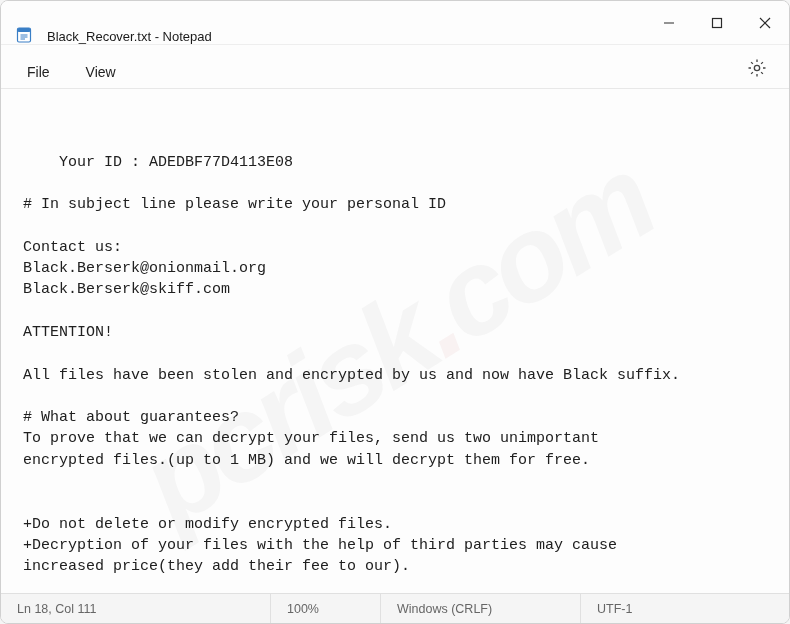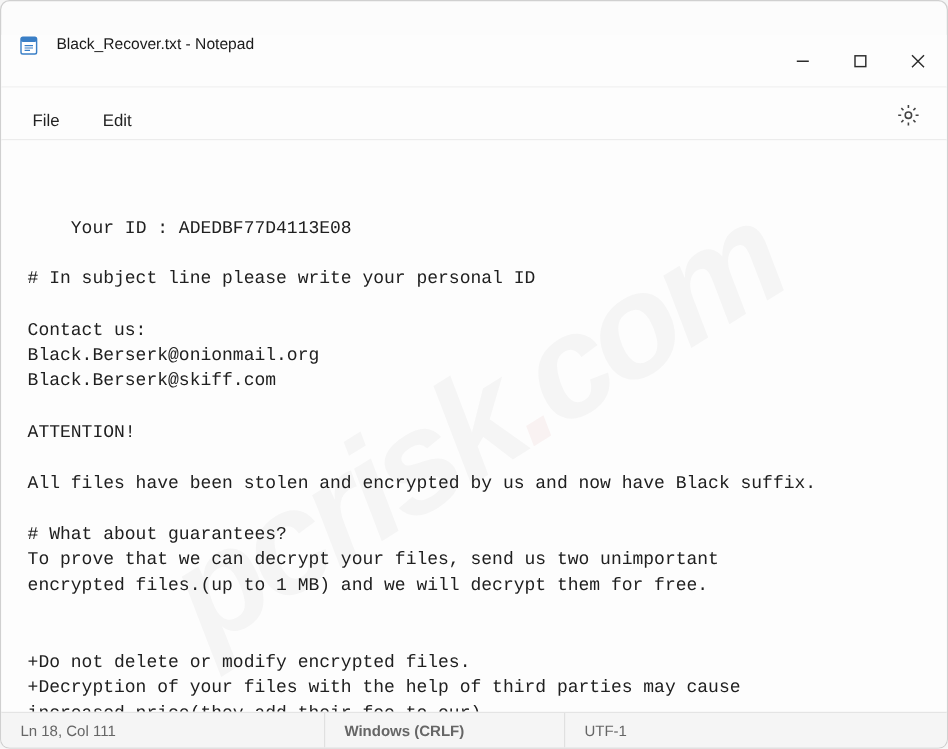--- a/index.html
+++ b/index.html
@@ -19,24 +19,23 @@
       border-radius: 8px;
       display: flex;
       flex-direction: column;
       overflow: hidden;
       position: relative;
     }
     .titlebar {
       height: 44px;
       background: #fdfdfd;
       display: flex;
-      align-items: flex-start;
+      align-items: flex-end;
       padding: 0 0 0 14px;
       border-bottom: 1px solid #eee;
-      margin-top: 28px;
     }
     .app-icon {
       width: 18px; height: 18px;
       margin-right: 14px;
       display: flex;
       align-items: center;
       justify-content: center;
     }
     .app-icon svg { width: 18px; height: 18px; }
     .title-text {
@@ -101,21 +100,21 @@
     }
     .sb-seg {
       padding: 0 16px;
       height: 100%;
       display: flex;
       align-items: center;
       border-right: 1px solid #e0e0e0;
     }
     .sb-seg.pos { width: 270px; }
     .sb-seg.zoom { width: 110px; }
-    .sb-seg.eol { width: 200px; font-weight: bold; }
+    .sb-seg.eol { width: 200px; }
     .sb-seg.enc { width: 180px; border-right: none; }
     .watermark {
       position: absolute;
       top: 50%; left: 50%;
       transform: translate(-50%, -50%) rotate(-32deg);
       font-family: Arial, sans-serif;
       font-size: 120px;
       font-weight: 800;
       font-style: italic;
       letter-spacing: -6px;
@@ -158,21 +157,21 @@
         <svg width="12" height="12">
             <line x1="1" y1="1" x2="11" y2="11" stroke-width="1.2"></line>
             <line x1="11" y1="1" x2="1" y2="11" stroke-width="1.2"></line>
           </svg>
       </div>
     </div>
   </div>
 
   <div class="menubar">
     <div class="menu-item">File</div>
-    <div class="menu-item">Edit</div>
+    <div class="menu-item">View</div>
     <span class="menubar-spacer"></span>
     <div class="gear-btn">
       <span>
         <svg width="20" height="20" viewBox="0 0 24 24" fill="none" stroke="#444" stroke-width="1.6">
           <circle cx="12" cy="12" r="3.2"></circle>
           <path d="M12 1.8v3M12 19.2v3M22.2 12h-3M4.8 12h-3M19.07 4.93l-2.12 2.12M7.05 16.95l-2.12 2.12M19.07 19.07l-2.12-2.12M7.05 7.05 4.93 4.93"></path>
         </svg>
       </span>
     </div>
   </div>
@@ -196,17 +195,18 @@
 encrypted files.(up to 1 MB) and we will decrypt them for free.
 
 
 +Do not delete or modify encrypted files.
 +Decryption of your files with the help of third parties may cause
 increased price(they add their fee to our).</span>
   </div>
 
   <div class="statusbar">
     <div class="sb-seg pos">Ln 18, Col 111</div>
+    <div class="sb-seg zoom">100%</div>
     <div class="sb-seg eol">Windows (CRLF)</div>
     <div class="sb-seg enc">UTF-1</div>
   </div>
 
 </div>
 
 </body></html>

